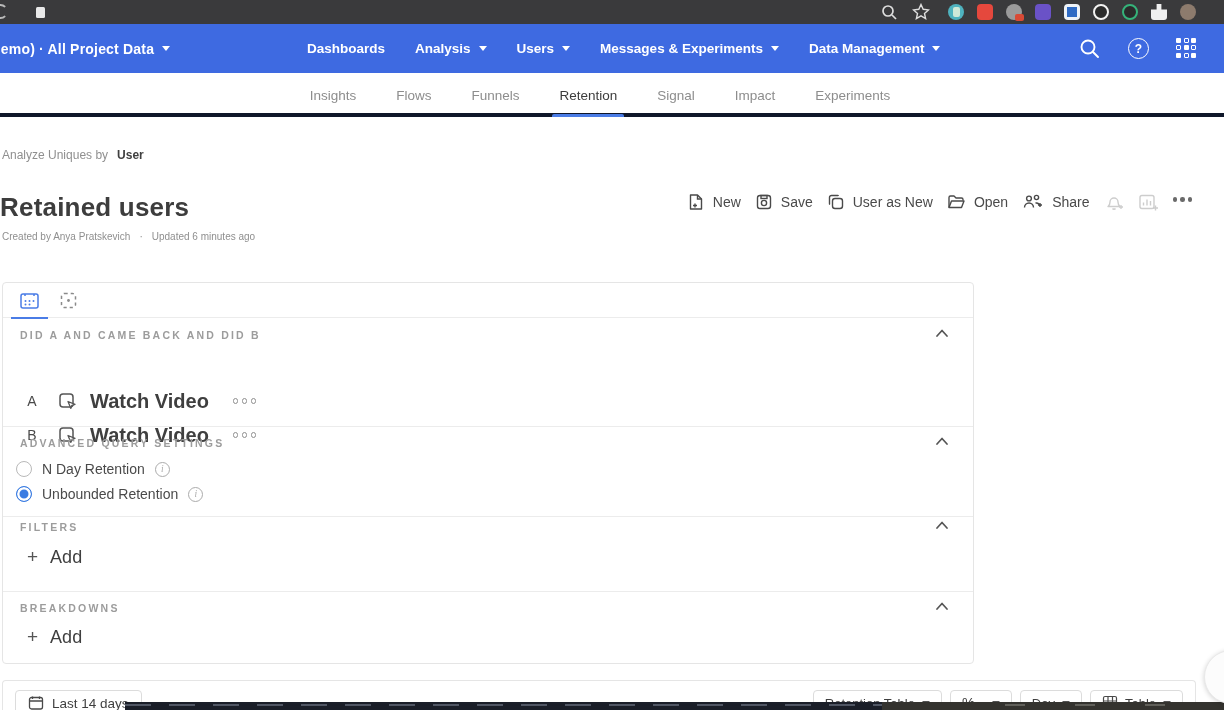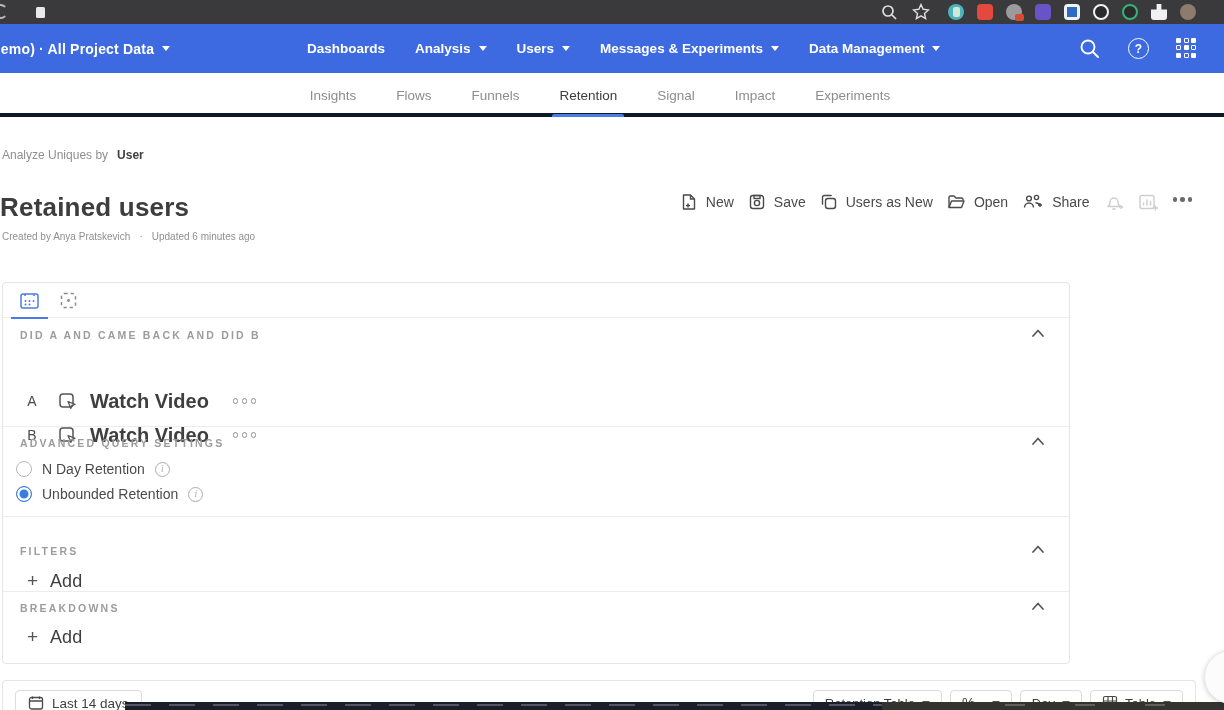--- a/index.html
+++ b/index.html
@@ -52,21 +52,21 @@
   .analyze-row { position:absolute; left:2px; top:148px; font-size:12px; color:#8f8f8f; display:flex; gap:9px; }
   .analyze-row .val { color:#3f3f3f; font-weight:600; cursor:pointer; }
   .report-title { position:absolute; left:0px; top:192px; font-size:26px; font-weight:700; color:#3d3d3d; letter-spacing:.2px; }
   .meta-row { position:absolute; left:2px; top:231px; font-size:10px; color:#8f8f8f; display:flex; gap:9px; }
   .toolbar { position:absolute; top:193px; right:32px; display:flex; align-items:flex-start; gap:14px; }
   .tb-btn { display:flex; align-items:center; gap:8px; font-size:14px; color:#4a4a4a; cursor:pointer; white-space:nowrap; }
   .tb-dots { display:flex; gap:3px; cursor:pointer; padding:4px 0; }
   .tb-dots i { width:4.5px; height:4.5px; border-radius:50%; background:#6a6a6a; }
 
   
-  .panel { position:absolute; left:2px; top:282px; width:1068px; height:382px; background:#fff;
+  .panel { position:absolute; left:2px; top:282px; width:972px; height:382px; background:#fff;
            border:1px solid #e5e5e5; border-radius:4px; }
   .tabstrip { position:absolute; left:0; top:0; right:0; height:35px; border-bottom:1px solid #ececec; }
   .ptab1 { position:absolute; left:8px; top:0; width:37px; height:35px; display:flex; align-items:center; justify-content:center; cursor:pointer; }
   .ptab1::after { content:""; position:absolute; left:0; right:0; bottom:-1px; height:2px; background:#4a7ce6; }
   .ptab2 { position:absolute; left:50px; top:0; width:30px; height:35px; display:flex; align-items:center; justify-content:center; cursor:pointer; }
   .sec { position:absolute; left:0; right:0; }
   .sec-hdr { position:absolute; left:17px; font-size:10.5px; font-weight:700; letter-spacing:2.2px; color:#9c9c9c; }
   .sec-chev { position:absolute; right:22px; cursor:pointer; }
   .divider { position:absolute; left:0; right:0; height:0; border-top:1px solid #ececec; }
   .step-row { position:absolute; left:22px; display:flex; align-items:center; gap:0; height:26px; }
@@ -218,21 +218,21 @@
       <circle cx="9" cy="10" r="2.6" fill="none" stroke="#4a4a4a" stroke-width="1.4"></circle>
       <rect x="6" y="2.5" width="6" height="3" fill="none" stroke="#4a4a4a" stroke-width="1.4"></rect>
     </svg>
     <span>Save</span>
   </div>
   <div class="tb-btn">
     <svg width="18" height="18" viewBox="0 0 18 18">
       <rect x="5.5" y="5.5" width="10" height="10" rx="2.5" fill="none" stroke="#4a4a4a" stroke-width="1.4"></rect>
       <path d="M3 11.5 A1 1 0 0 1 2.5 10.5 V4.5 A2 2 0 0 1 4.5 2.5 H10.5 A1 1 0 0 1 11.5 3" fill="none" stroke="#4a4a4a" stroke-width="1.4"></path>
     </svg>
-    <span>Users as New</span>
+    <span>User as New</span>
   </div>
   <div class="tb-btn">
     <svg width="19" height="18" viewBox="0 0 19 18">
       <path d="M2 14.5 V4.5 a1.5 1.5 0 0 1 1.5-1.5 h3.5 l2 2 h5.5 a1.5 1.5 0 0 1 1.5 1.5 v1" fill="none" stroke="#4a4a4a" stroke-width="1.4" stroke-linejoin="round"></path>
       <path d="M2 14.5 L4.5 8 h12.5 l-2.5 6.5 z" fill="none" stroke="#4a4a4a" stroke-width="1.4" stroke-linejoin="round"></path>
     </svg>
     <span>Open</span>
   </div>
   <div class="tb-btn">
     <svg width="22" height="18" viewBox="0 0 22 18">
@@ -332,21 +332,21 @@
     <div class="radio-row" style="top:57px;">
       <span class="radio on"></span>
       <span class="radio-label">Unbounded Retention</span>
       <span class="info-i">
           <span>i</span>
         </span>
     </div>
   </div>
   <div class="divider" style="top:233px;"></div>
 
-  <div class="sec" style="top:251px; height:75px;">
+  <div class="sec" style="top:227px; height:75px;">
     <div class="sec-hdr" style="top:11px;">FILTERS</div>
     <svg class="sec-chev" style="top:9px;" width="18" height="12" viewBox="0 0 18 12">
       <polyline points="4,9 9,3.5 14,9" fill="none" stroke="#555" stroke-width="1.7" stroke-linecap="round" stroke-linejoin="round"></polyline>
     </svg>
     <div class="add-row" style="top:35px;">
       <span class="plus-glyph">+</span>
       <span class="add-label">Add</span>
     </div>
   </div>
   <div class="divider" style="top:308px;"></div>

